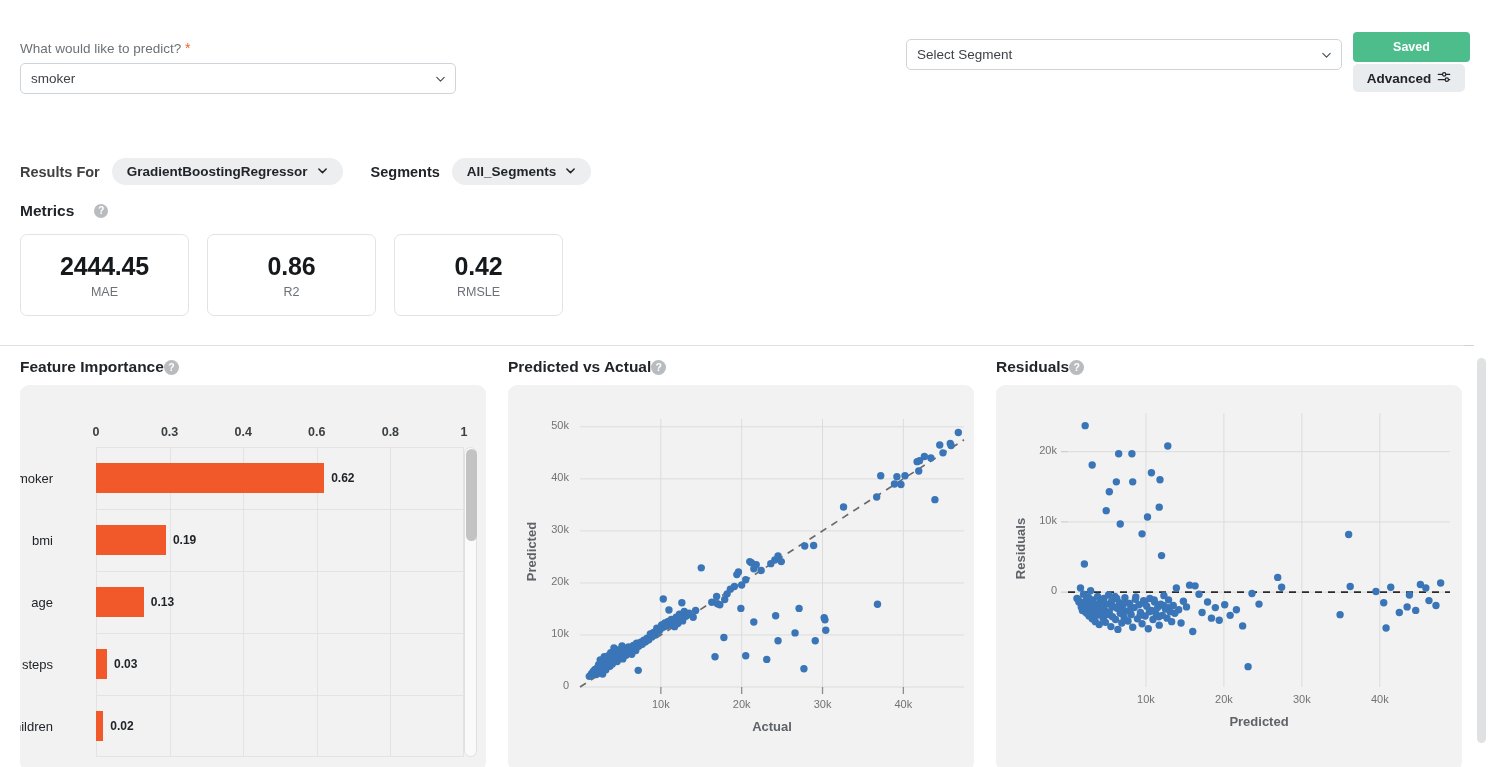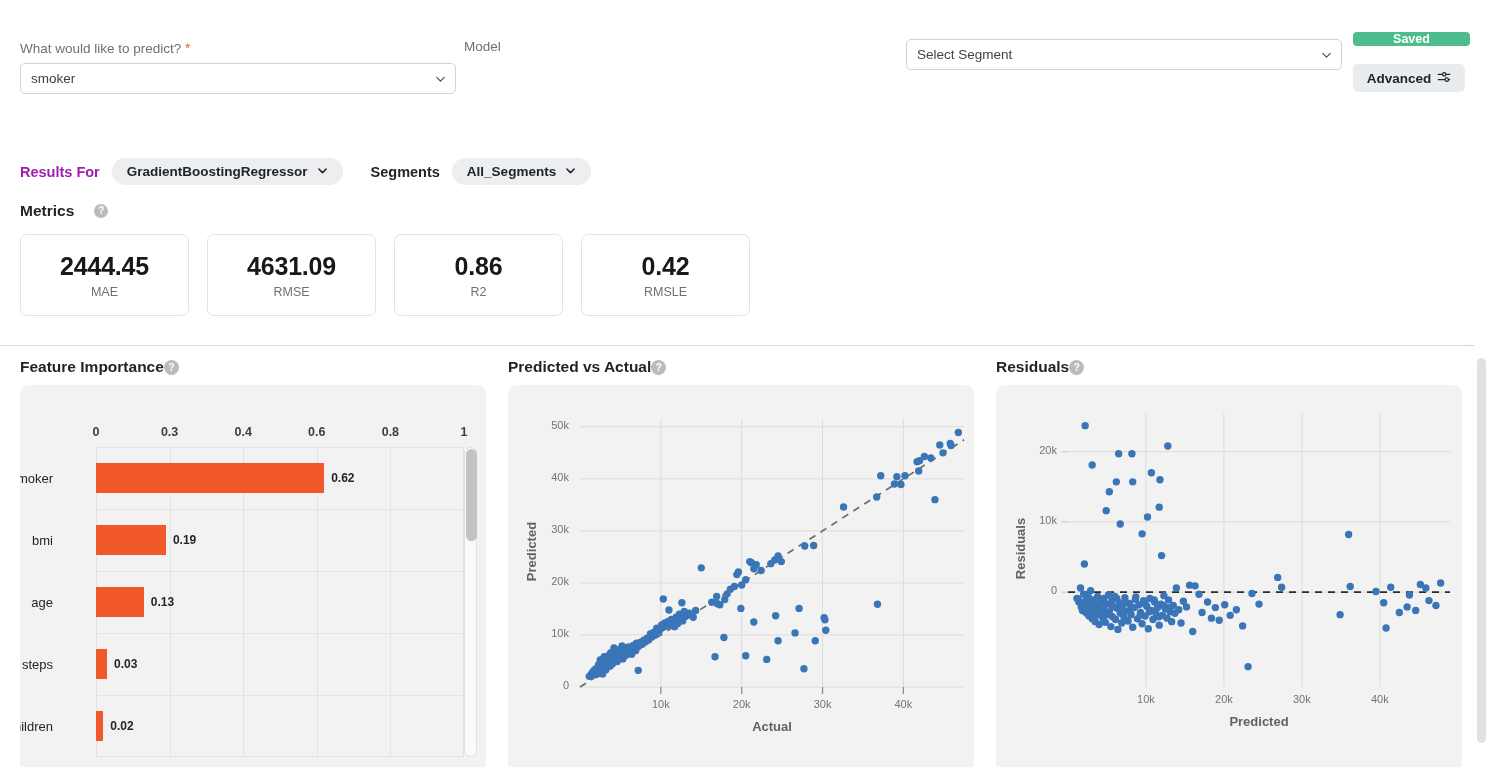--- a/index.html
+++ b/index.html
@@ -31,38 +31,38 @@
   }
   .select-box .caret {
     position: absolute; right: 9px; top: 50%;
     transform: translateY(-50%);
     width: 11px; height: 11px;
   }
   .caret svg { display: block; }
 
   .btn-saved {
     position: absolute; left: 1353px; top: 32px;
-    width: 117px; height: 14px; border-radius: 4px;
+    width: 117px; height: 30px; border-radius: 4px;
     background: #4dbd8c; color: #ffffff;
     font-size: 12.5px; font-weight: bold;
     display: flex; align-items: center; justify-content: center;
     border: none; cursor: pointer;
   }
   .btn-advanced {
     position: absolute; left: 1353px; top: 64px;
     width: 112px; height: 28px; border-radius: 5px;
     background: #e9ecef; color: #212529;
     font-size: 13.5px; font-weight: bold;
     display: flex; align-items: center; justify-content: center;
     gap: 6px; border: none; cursor: pointer;
   }
 
   
   .results-row { position: absolute; left: 20px; top: 158px; display: flex; align-items: center; }
-  .results-label { font-size: 14.5px; font-weight: bold; color: #a21caf; margin-right: 12px; }
+  .results-label { font-size: 14.5px; font-weight: bold; color: #404040; margin-right: 12px; }
   .pill {
     background: #eceef0; border-radius: 999px; height: 27px;
     display: inline-flex; align-items: center; gap: 9px;
     padding: 0 15px; font-size: 13.5px; font-weight: bold;
     color: #212529; cursor: pointer; border: none;
   }
   .segments-label { font-size: 14.5px; font-weight: bold; margin-left: 28px; margin-right: 12px; }
 
   
   .metrics-head {
@@ -183,21 +183,20 @@
         <span>smoker</span>
         <span class="caret">
           <svg viewBox="0 0 12 12" width="11" height="11">
               <path d="M2 4.3 L6 8.3 L10 4.3" fill="none" stroke="#4a4f54" stroke-width="1.3" stroke-linecap="round" stroke-linejoin="round"></path>
             </svg>
         </span>
       </div>
     </div>
 
     <div class="field" style="left:464px; top:39px; width:434px;">
-      <div class="field-label">Model</div>
     </div>
 
     <div class="field" style="left:906px; top:39px; width:436px;">
       <div class="select-box">
         <span>Select Segment</span>
         <span class="caret">
           <svg viewBox="0 0 12 12" width="11" height="11">
               <path d="M2 4.3 L6 8.3 L10 4.3" fill="none" stroke="#4a4f54" stroke-width="1.3" stroke-linecap="round" stroke-linejoin="round"></path>
             </svg>
         </span>
@@ -244,24 +243,20 @@
 
   <div class="metrics-head">
     <span class="metrics-title">Metrics</span>
     <span class="help-icon">?</span>
   </div>
 
   <div class="metric-cards" id="metric-cards">
       <div class="metric-card">
         <div class="metric-value">2444.45</div>
         <div class="metric-name">MAE</div>
-      </div>
-      <div class="metric-card">
-        <div class="metric-value">4631.09</div>
-        <div class="metric-name">RMSE</div>
       </div>
       <div class="metric-card">
         <div class="metric-value">0.86</div>
         <div class="metric-name">R2</div>
       </div>
       <div class="metric-card">
         <div class="metric-value">0.42</div>
         <div class="metric-name">RMSLE</div>
       </div>
     </div>

